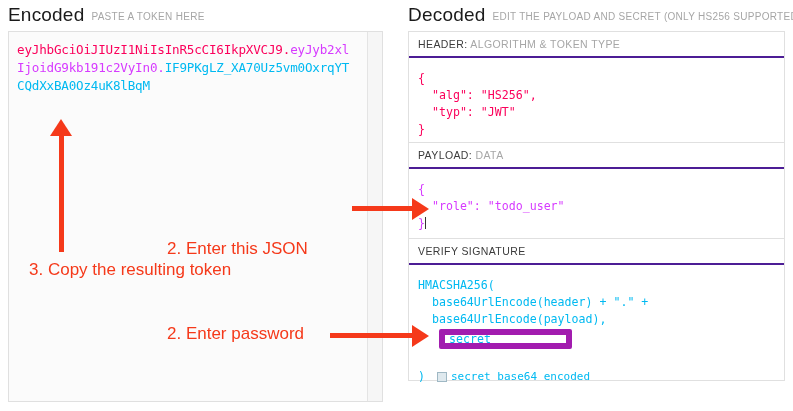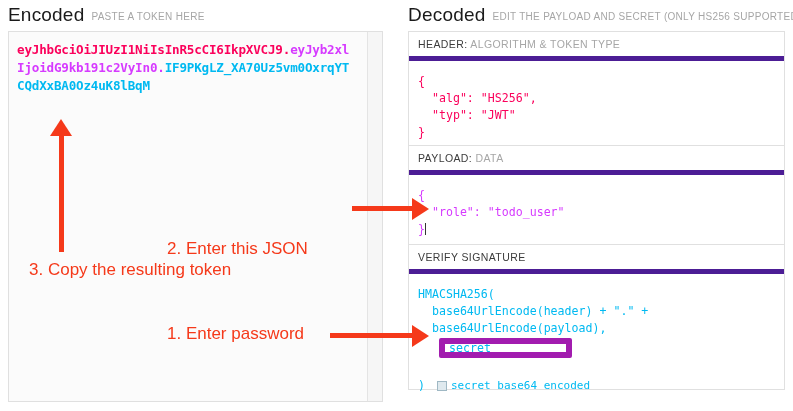--- a/index.html
+++ b/index.html
@@ -41,21 +41,20 @@
   
   #encoded-panel {
     position: absolute;
     left: 8px;
     top: 31px;
     width: 375px;
     height: 371px;
     background: #fbfbfb;
     border: 1px solid #e0e0e0;
     box-sizing: border-box;
-    font-weight: bold;
   }
   #encoded-token {
     position: absolute;
     left: 8px;
     top: 9px;
     width: 338px;
     font-family: "DejaVu Sans Mono", monospace;
     font-size: 12.6px;
     line-height: 18px;
     letter-spacing: -0.2px;
@@ -91,21 +90,21 @@
   .dec-section {
     border: 1px solid #e0e0e0;
     background: #ffffff;
     box-sizing: border-box;
     margin-bottom: -1px;
   }
   .dec-label {
     font-size: 10.5px;
     letter-spacing: 0.4px;
     padding: 6px 9px 6px 9px;
-    border-bottom: 5px solid #4c1d95;
+    border-bottom: 2px solid #4c1d95;
     background: #ffffff;
     white-space: nowrap;
   }
   .dec-label .strong { color: #3b3b3b; }
   .dec-label .light  { color: #a6a6a6; }
   .dec-body {
     font-family: "DejaVu Sans Mono", monospace;
     font-size: 11.6px;
     line-height: 17px;
     padding: 12px 9px 11px 9px;
@@ -243,19 +242,19 @@
 <input id="secret-input" type="text" placeholder="secret" value="secret" style="">
 <span class="verify-lastline"><span>)</span><span id="b64-checkbox"></span><span class="b64-label">secret base64 encoded</span></span></div>
   </div>
 
 </div>
 
 <div class="anno-text" style="left:167px; top:197px;margin-top:42px;">2. Enter this JSON</div>
 <div class="anno-arrow-h" style="left:352px; top:206px; width:62px;"></div>
 <div class="anno-head-right" style="left:412px; top:198px;"></div>
 
-<div class="anno-text" style="left:167px; top:324px;">1. Enter password</div>
+<div class="anno-text" style="left:167px; top:324px;">2. Enter password</div>
 <div class="anno-arrow-h" style="left:330px; top:333px; width:84px;"></div>
 <div class="anno-head-right" style="left:412px; top:325px;"></div>
 
 <div class="anno-text" style="left:29px; top:260px;">3. Copy the resulting token</div>
 <div class="anno-arrow-v" style="left:59px; top:132px; height:120px;"></div>
 <div class="anno-head-up" style="left:50px; top:119px;"></div>
 
 </body></html>

